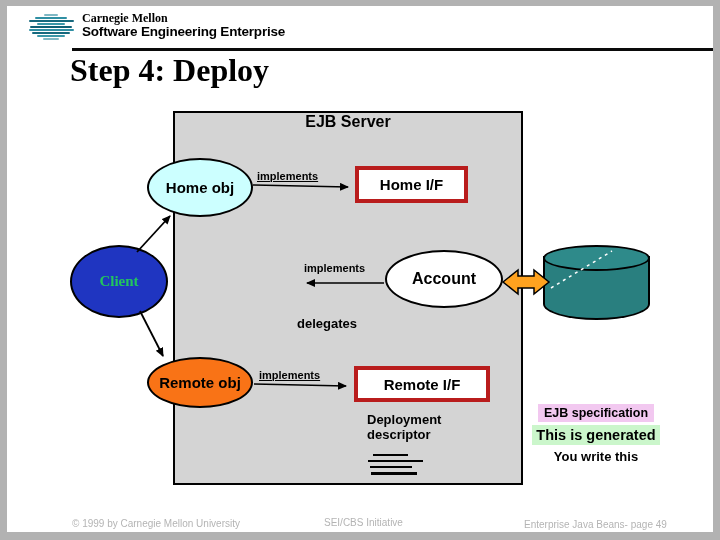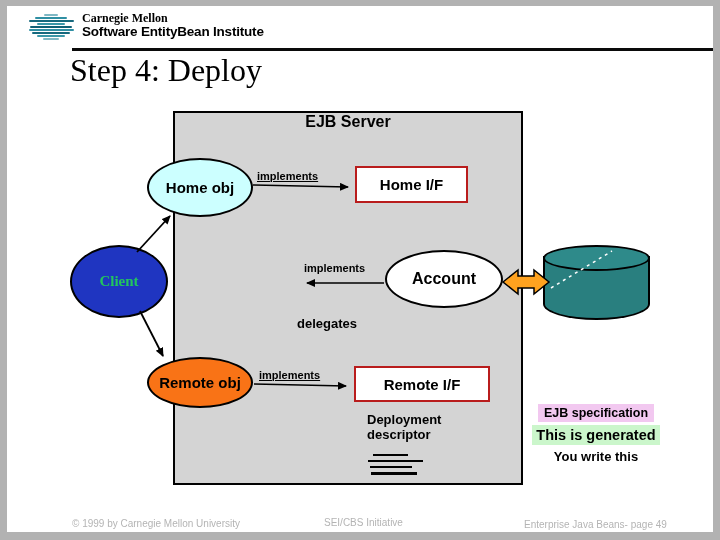--- a/index.html
+++ b/index.html
@@ -7,29 +7,29 @@
   .slide{position:absolute;left:7px;top:6px;width:706px;height:526px;background:#ffffff;}
   .abs{position:absolute;box-sizing:border-box;}
 
   
   .logo-mark{left:28px;top:10px;width:46px;height:34px;display:flex;flex-direction:column;align-items:center;justify-content:center;gap:1px;}
   .logo-mark .bar{height:2px;border-radius:1px;}
   .brand{left:82px;top:12px;line-height:1.1;}
   .brand-serif{font-family:"Liberation Serif",serif;font-weight:bold;font-size:12px;color:#000;}
   .brand-sans{font-weight:bold;font-size:13.5px;color:#000;letter-spacing:-0.2px;}
   .header-rule{left:72px;top:48px;width:641px;height:3px;background:#0a0a0a;}
-  .page-title{left:70px;top:52px;font-family:"Liberation Serif",serif;font-size:32px;color:#000;}
+  .page-title{left:70px;top:52px;font-family:"Liberation Serif",serif;font-size:32px;color:#000;font-weight:bold;}
 
   
   .server-box{left:173px;top:111px;width:350px;height:374px;background:#d4d4d4;border:2px solid #000;z-index:1;}
   .server-label{left:173px;top:113px;width:350px;text-align:center;font-weight:bold;font-size:16px;z-index:2;}
 
   
   .ellipse{border:2px solid #000;border-radius:50%;display:flex;align-items:center;justify-content:center;font-weight:bold;font-size:15px;white-space:nowrap;z-index:3;}
-  .rect-node{border:2px solid #b91c1c;background:#fff;display:flex;align-items:center;justify-content:center;font-weight:bold;font-size:15px;z-index:3;text-align:center;}
+  .rect-node{border:4px solid #b91c1c;background:#fff;display:flex;align-items:center;justify-content:center;font-weight:bold;font-size:15px;z-index:3;text-align:center;}
   .home-obj{left:147px;top:158px;width:106px;height:59px;background:#ccffff;}
   .remote-obj{left:147px;top:357px;width:106px;height:51px;background:#f97316;}
   .client{left:70px;top:245px;width:98px;height:73px;background:#1f35c1;color:#22c55e;font-family:Liberation Serif, serif;}
   .account{left:385px;top:250px;width:118px;height:58px;background:#fff;font-size:16px;}
   .home-if{left:355px;top:166px;width:113px;height:37px;}
   .remote-if{left:354px;top:366px;width:136px;height:36px;}
   .entity-bean{left:185px;top:263px;width:115px;height:37px;background:#ff9999;}
 
   
   .imp{font-weight:bold;font-size:11px;z-index:4;}
@@ -74,21 +74,21 @@
     <span class="bar" style="width:45px;background:#16697e"></span>
     <span class="bar" style="width:28px;background:#3a97a8"></span>
     <span class="bar" style="width:42px;background:#0f6076"></span>
     <span class="bar" style="width:45px;background:#2f8fa3"></span>
     <span class="bar" style="width:38px;background:#16697e"></span>
     <span class="bar" style="width:28px;background:#3a97a8"></span>
     <span class="bar" style="width:16px;background:#7fb8c4"></span>
   </div>
   <div class="abs brand">
     <div class="brand-serif">Carnegie Mellon</div>
-    <div class="brand-sans">Software EntityBean Institute</div>
+    <div class="brand-sans">Software Engineering Enterprise</div>
   </div>
   <div class="abs header-rule"></div>
   <div class="abs page-title">Step 4: Deploy</div>
 
   <div class="abs server-box"></div>
   <div class="abs server-label">EJB Server</div>
 
   <div class="abs ellipse home-obj">Home obj</div>
   <div class="abs rect-node home-if">Home I/F</div>
   <div class="abs ellipse client">Client</div>

